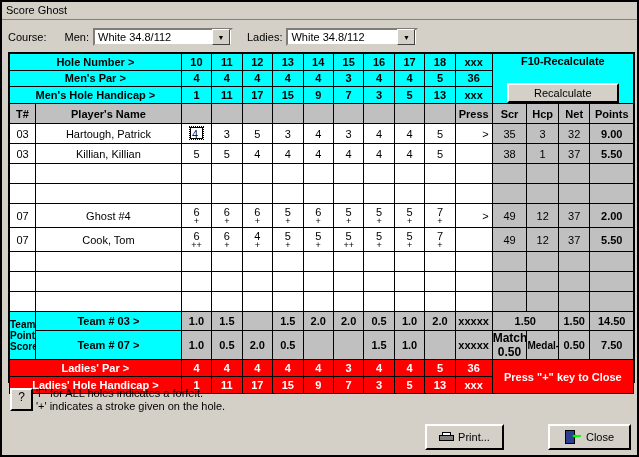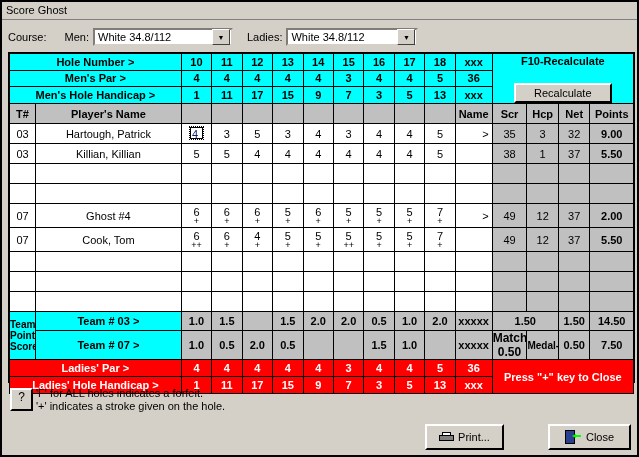--- a/index.html
+++ b/index.html
@@ -173,21 +173,21 @@
         <td class="cyan bold">12</td>
         <td class="cyan bold">13</td>
         <td class="cyan bold">14</td>
         <td class="cyan bold">15</td>
         <td class="cyan bold">16</td>
         <td class="cyan bold">17</td>
         <td class="cyan bold">18</td>
         <td class="cyan bold">xxx</td>
         <td class="recalc-cell" colspan="4" rowspan="3">
           <div class="recalc-title">F10-Recalculate</div>
-          <button class="btn" style="margin-top:16px;width:98px;padding-left:6px;">Recalculate</button>
+          <button class="btn" style="margin-top:16px;width:112px;padding-left:6px;">Recalculate</button>
         </td>
       </tr>
       <tr>
         <td class="cyan hdrlbl" colspan="2">Men's Par &gt;</td>
         <td class="cyan bold">4</td>
         <td class="cyan bold">4</td>
         <td class="cyan bold">4</td>
         <td class="cyan bold">4</td>
         <td class="cyan bold">4</td>
         <td class="cyan bold">3</td>
@@ -215,21 +215,21 @@
         <td class="grey bold">Player's Name</td>
         <td class="grey"></td>
         <td class="grey"></td>
         <td class="grey"></td>
         <td class="grey"></td>
         <td class="grey"></td>
         <td class="grey"></td>
         <td class="grey"></td>
         <td class="grey"></td>
         <td class="grey"></td>
-        <td class="grey bold">Name</td>
+        <td class="grey bold">Press</td>
         <td class="grey bold">Scr</td>
         <td class="grey bold">Hcp</td>
         <td class="grey bold">Net</td>
         <td class="grey bold">Points</td>
       </tr>
 
       <tr style="height:20px;">
         <td class="white">03</td>
         <td class="white lefttxt">Hartough, Patrick</td>
         <td class="white"><span class="scoreinput sel">4</span></td>

